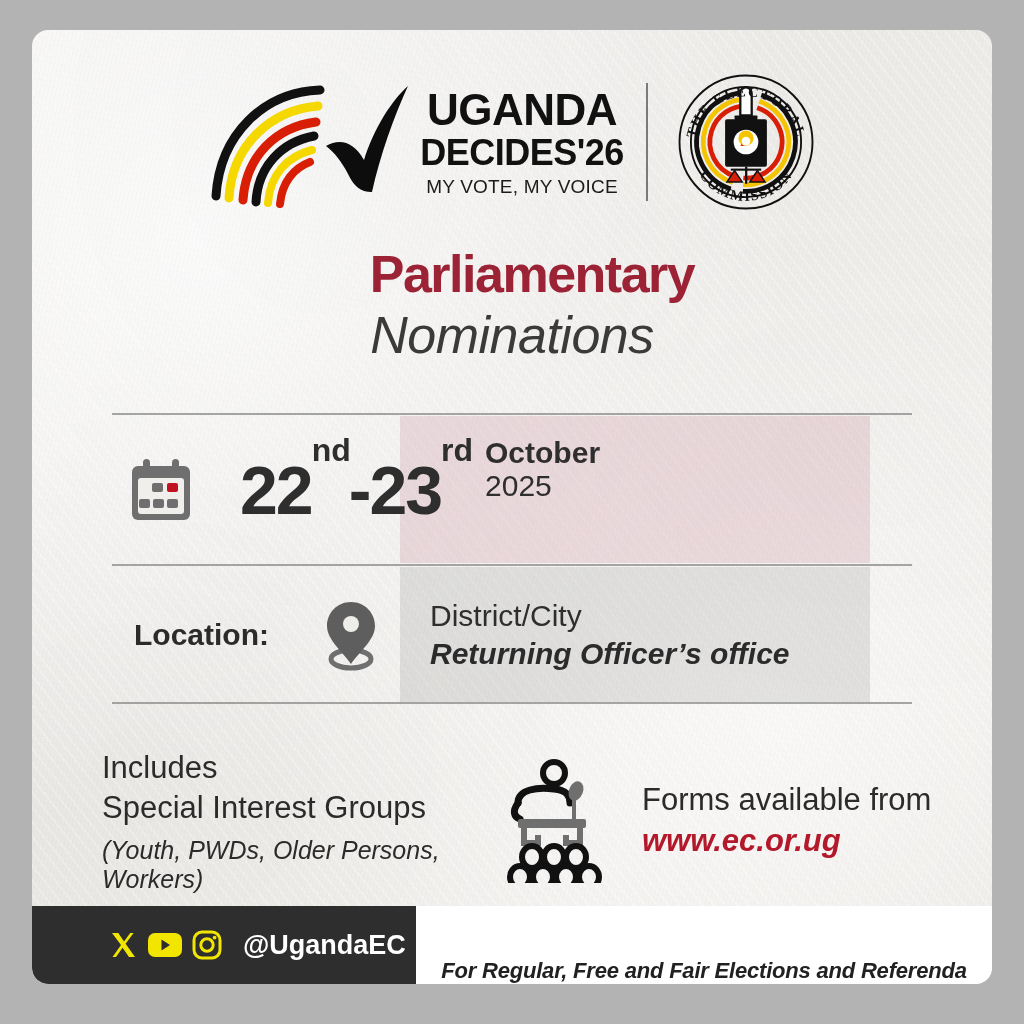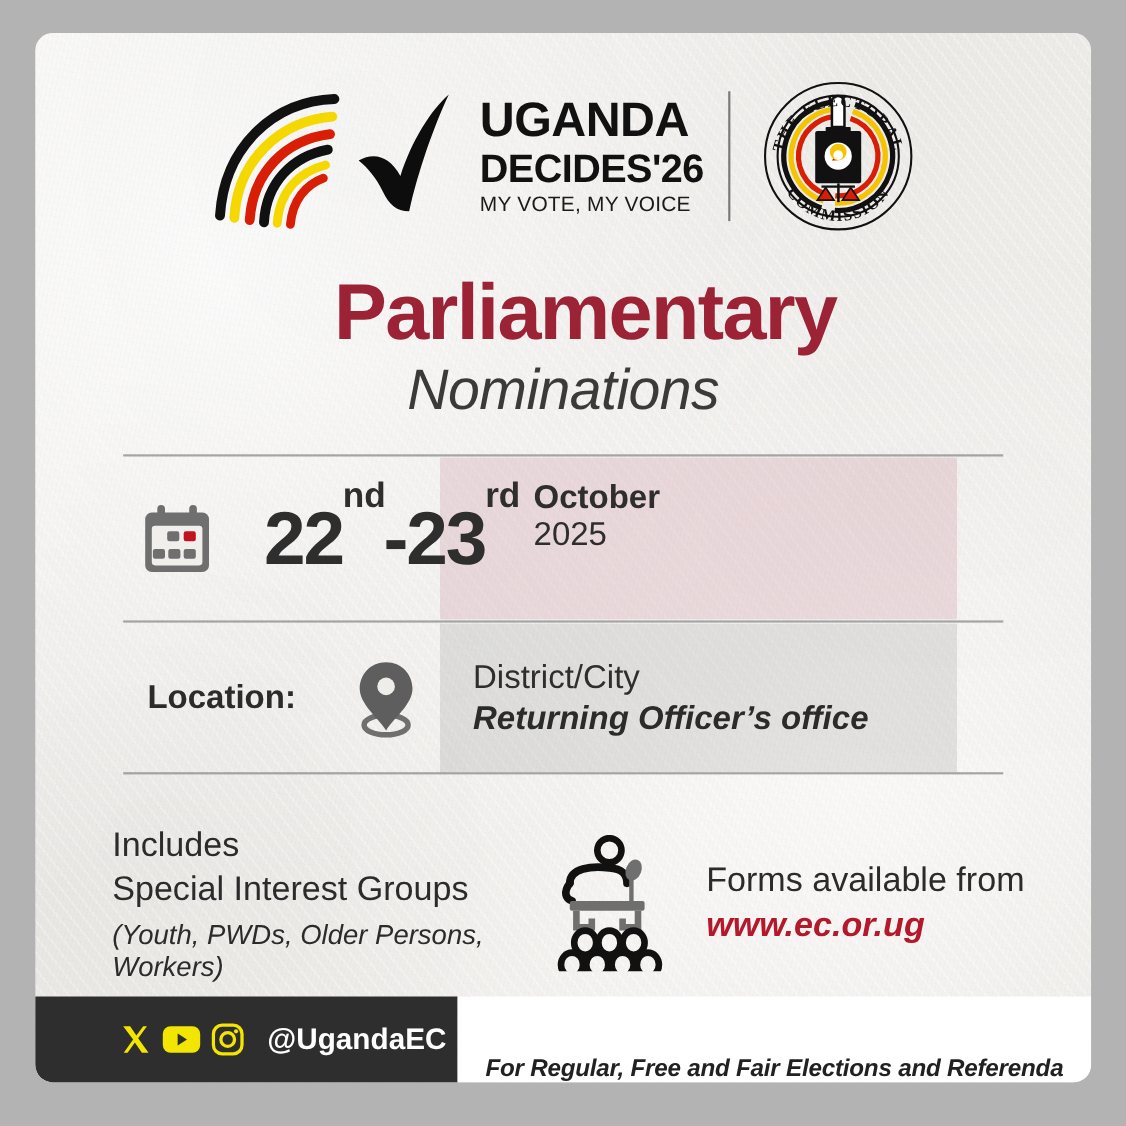--- a/index.html
+++ b/index.html
@@ -69,21 +69,22 @@
     top: 32px;
     height: 160px;
     display: flex;
     align-items: center;
     justify-content: center;
     gap: 0;
   }
   .brand-left {
     display: flex;
     align-items: center;
-    gap: 20px;
+    gap: 4px;
+    text-align: center;
   }
   .swoosh { width: 130px; height: 140px; display: block; }
   .check { width: 92px; height: 120px; display: block; margin-left: -16px; }
   .wordmark {
     display: flex;
     flex-direction: column;
     justify-content: center;
     line-height: 1;
     margin-left: 4px;
   }
@@ -116,21 +117,21 @@
   .seal { width: 152px; height: 152px; display: block; }
 
   
   .titles {
     position: absolute;
     top: 218px;
     left: 0; right: 0;
     text-align: center;
   }
   .title-main {
-    font-size: 72px;
+    font-size: 52px;
     font-weight: 900;
     color: #9b2335;
     letter-spacing: -1.5px;
     line-height: 1;
     margin-left: 40px;
   }
   .title-sub {
     font-size: 52px;
     font-style: italic;
     font-weight: 400;

